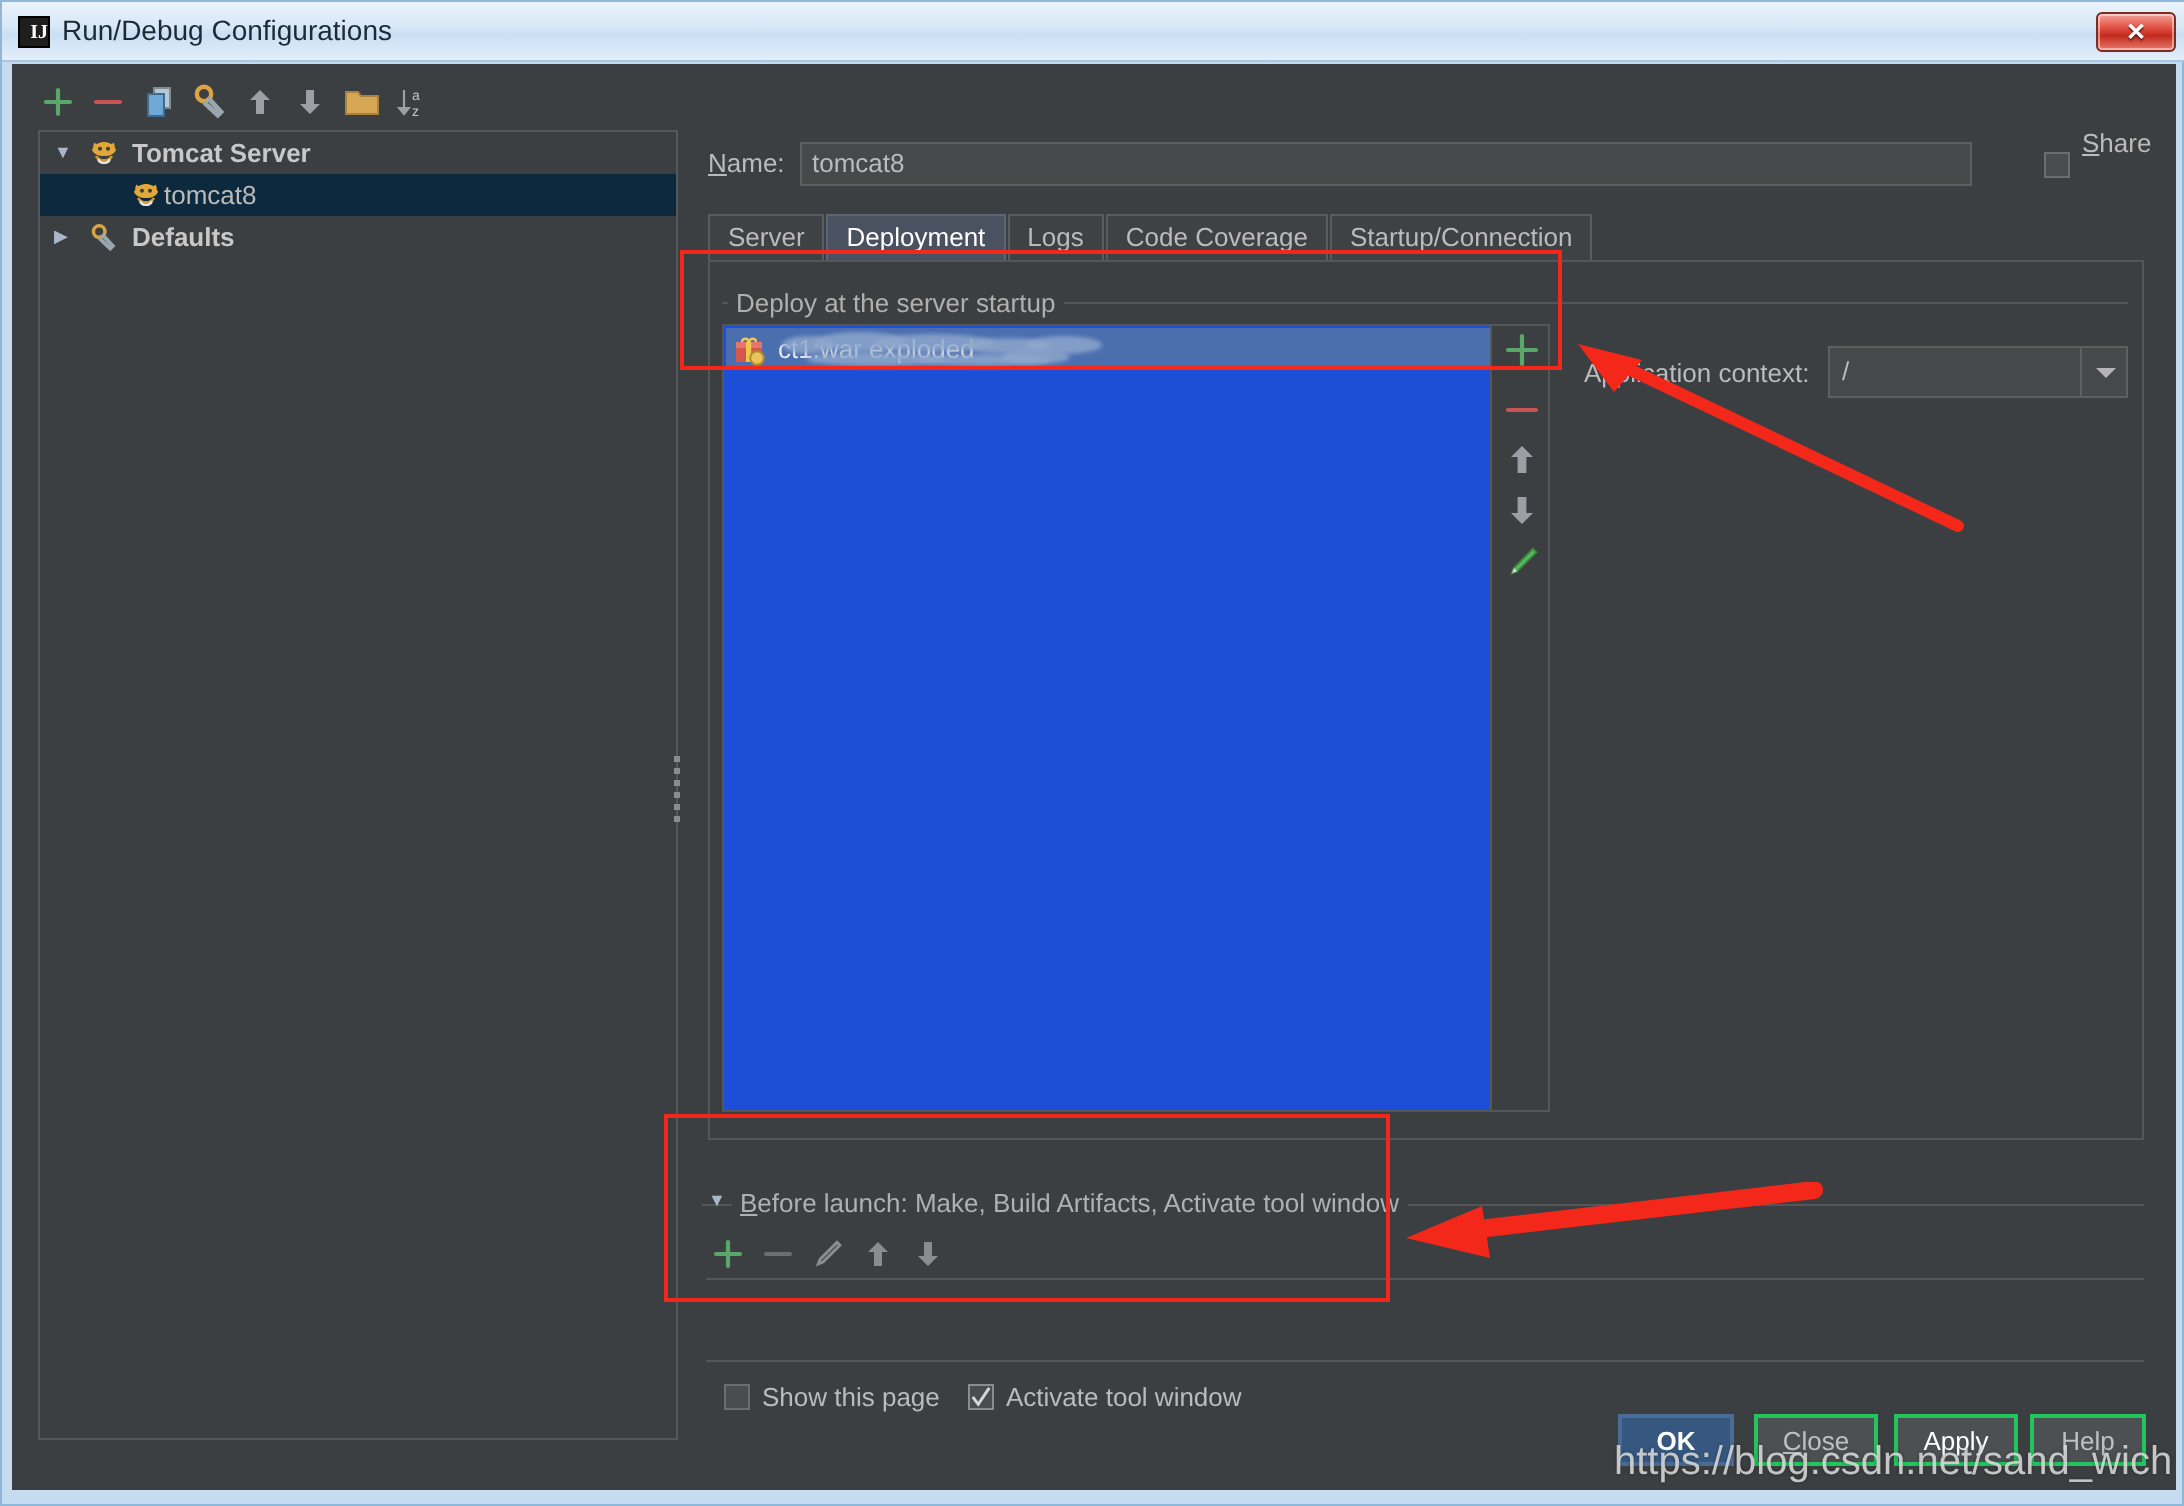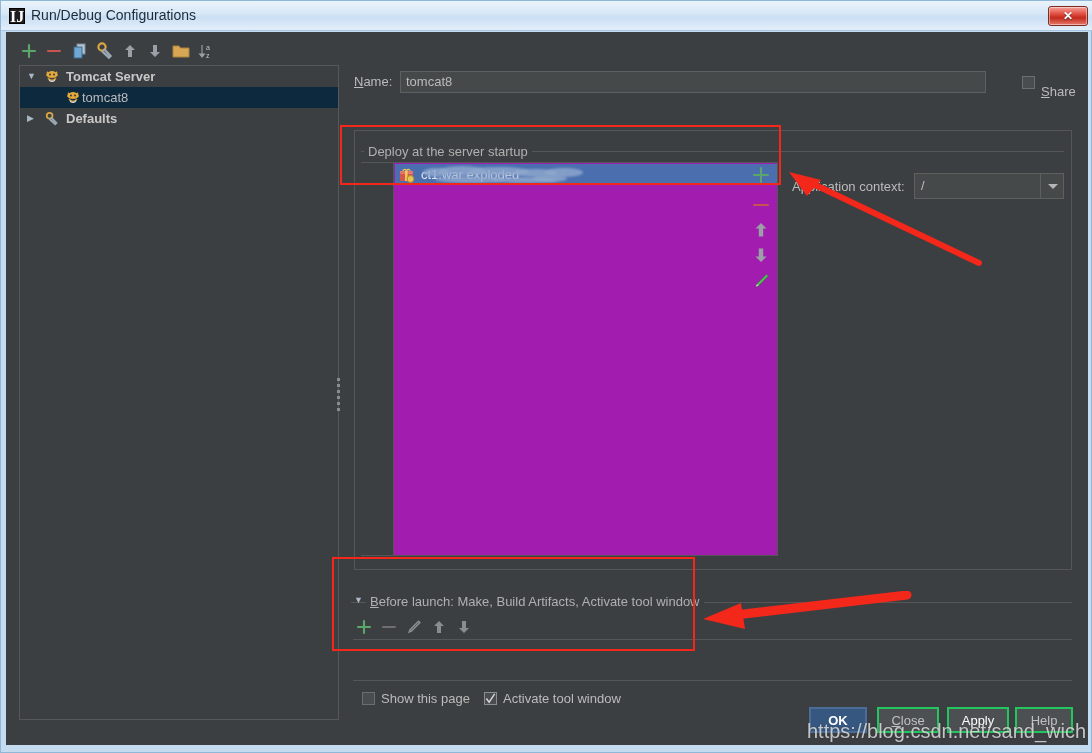--- a/index.html
+++ b/index.html
@@ -31,21 +31,21 @@
     background: linear-gradient(to bottom, #eaf3fb 0%, #d6e7f6 45%, #cadff4 55%, #e3eef9 100%);
     border-bottom: 1px solid #a8c7e2;
     box-sizing: border-box;
   }
   #title-icon {
     position: absolute; left: 8px; top: 7px;
     width: 16px; height: 16px;
     background: #1e1e1e;
     border: 1px solid #000;
     color: #fff;
-    font-size: 16px; font-weight: bold;
+    font-size: 10px; font-weight: bold;
     line-height: 15px; text-align: right;
     font-family: "Liberation Serif", serif;
     box-sizing: border-box;
   }
   #title-text {
     position: absolute; left: 30px; top: 6px;
     font-size: 14px;
     color: #1c2a38;
     font-family: "Liberation Sans", sans-serif;
   }
@@ -156,21 +156,21 @@
   }
   #share-box {
     position: absolute; left: 1016px; top: 44px;
     width: 13px; height: 13px;
     background: #4a4d4f;
     border: 1px solid #6b6e70;
     box-sizing: border-box;
     cursor: pointer;
   }
   #share-label {
-    position: absolute; left: 1035px; top: 52px;
+    position: absolute; left: 1035px; top: 32px;
     font-size: 13px; color: #bbbbbb; cursor: pointer;
   }
   #share-label u { text-decoration: underline; }
 
   
   #tabstrip {
     position: absolute; left: 348px; top: 75px;
     height: 23px;
   }
   .tab {
@@ -210,25 +210,24 @@
     padding: 0 4px;
   }
   #group-line {
     position: absolute; left: 355px; top: 119px;
     width: 703px; height: 1px;
     background: #545658;
   }
   #deploy-list {
     position: absolute; left: 355px; top: 130px;
     width: 385px; height: 394px;
-    background: #a21caf;
+    background: #1d4ed8;
     border: 1px solid #545658;
     box-sizing: border-box;
     overflow: hidden;
-    margin-left: 32px;
   }
   #deploy-item {
     position: absolute; left: 1px; top: 1px;
     width: 383px; height: 21px;
     background: #4b6eaf;
     line-height: 21px;
     white-space: nowrap;
     cursor: pointer;
   }
   #deploy-item .dlabel {
@@ -526,20 +525,27 @@
         <i class="dot" style="top:24px"></i>
       <i class="dot" style="top:30px"></i>
         <i class="dot" style="top:36px"></i>
     </div>
 
     <div id="name-label"><u>N</u><span>ame:</span></div>
     <div id="name-input" placeholder="Configuration name">tomcat8</div>
     <div id="share-box"></div>
     <div id="share-label"><u>S</u><span>hare</span></div>
 
+    <div id="tabstrip">
+      <div class="tab">Server</div>
+      <div class="tab active">Deployment</div>
+      <div class="tab">Logs</div>
+      <div class="tab">Code Coverage</div>
+      <div class="tab">Startup/Connection</div>
+    </div>
 
     <div id="tab-content"></div>
     <div id="group-line"></div>
     <div id="group-label">Deploy at the server startup</div>
 
     <div id="deploy-list-outer-border"></div>
 
     <div id="deploy-list">
       <div id="deploy-item">
         <span style="position:absolute;left:4px;top:3px;width:16px;height:16px">

